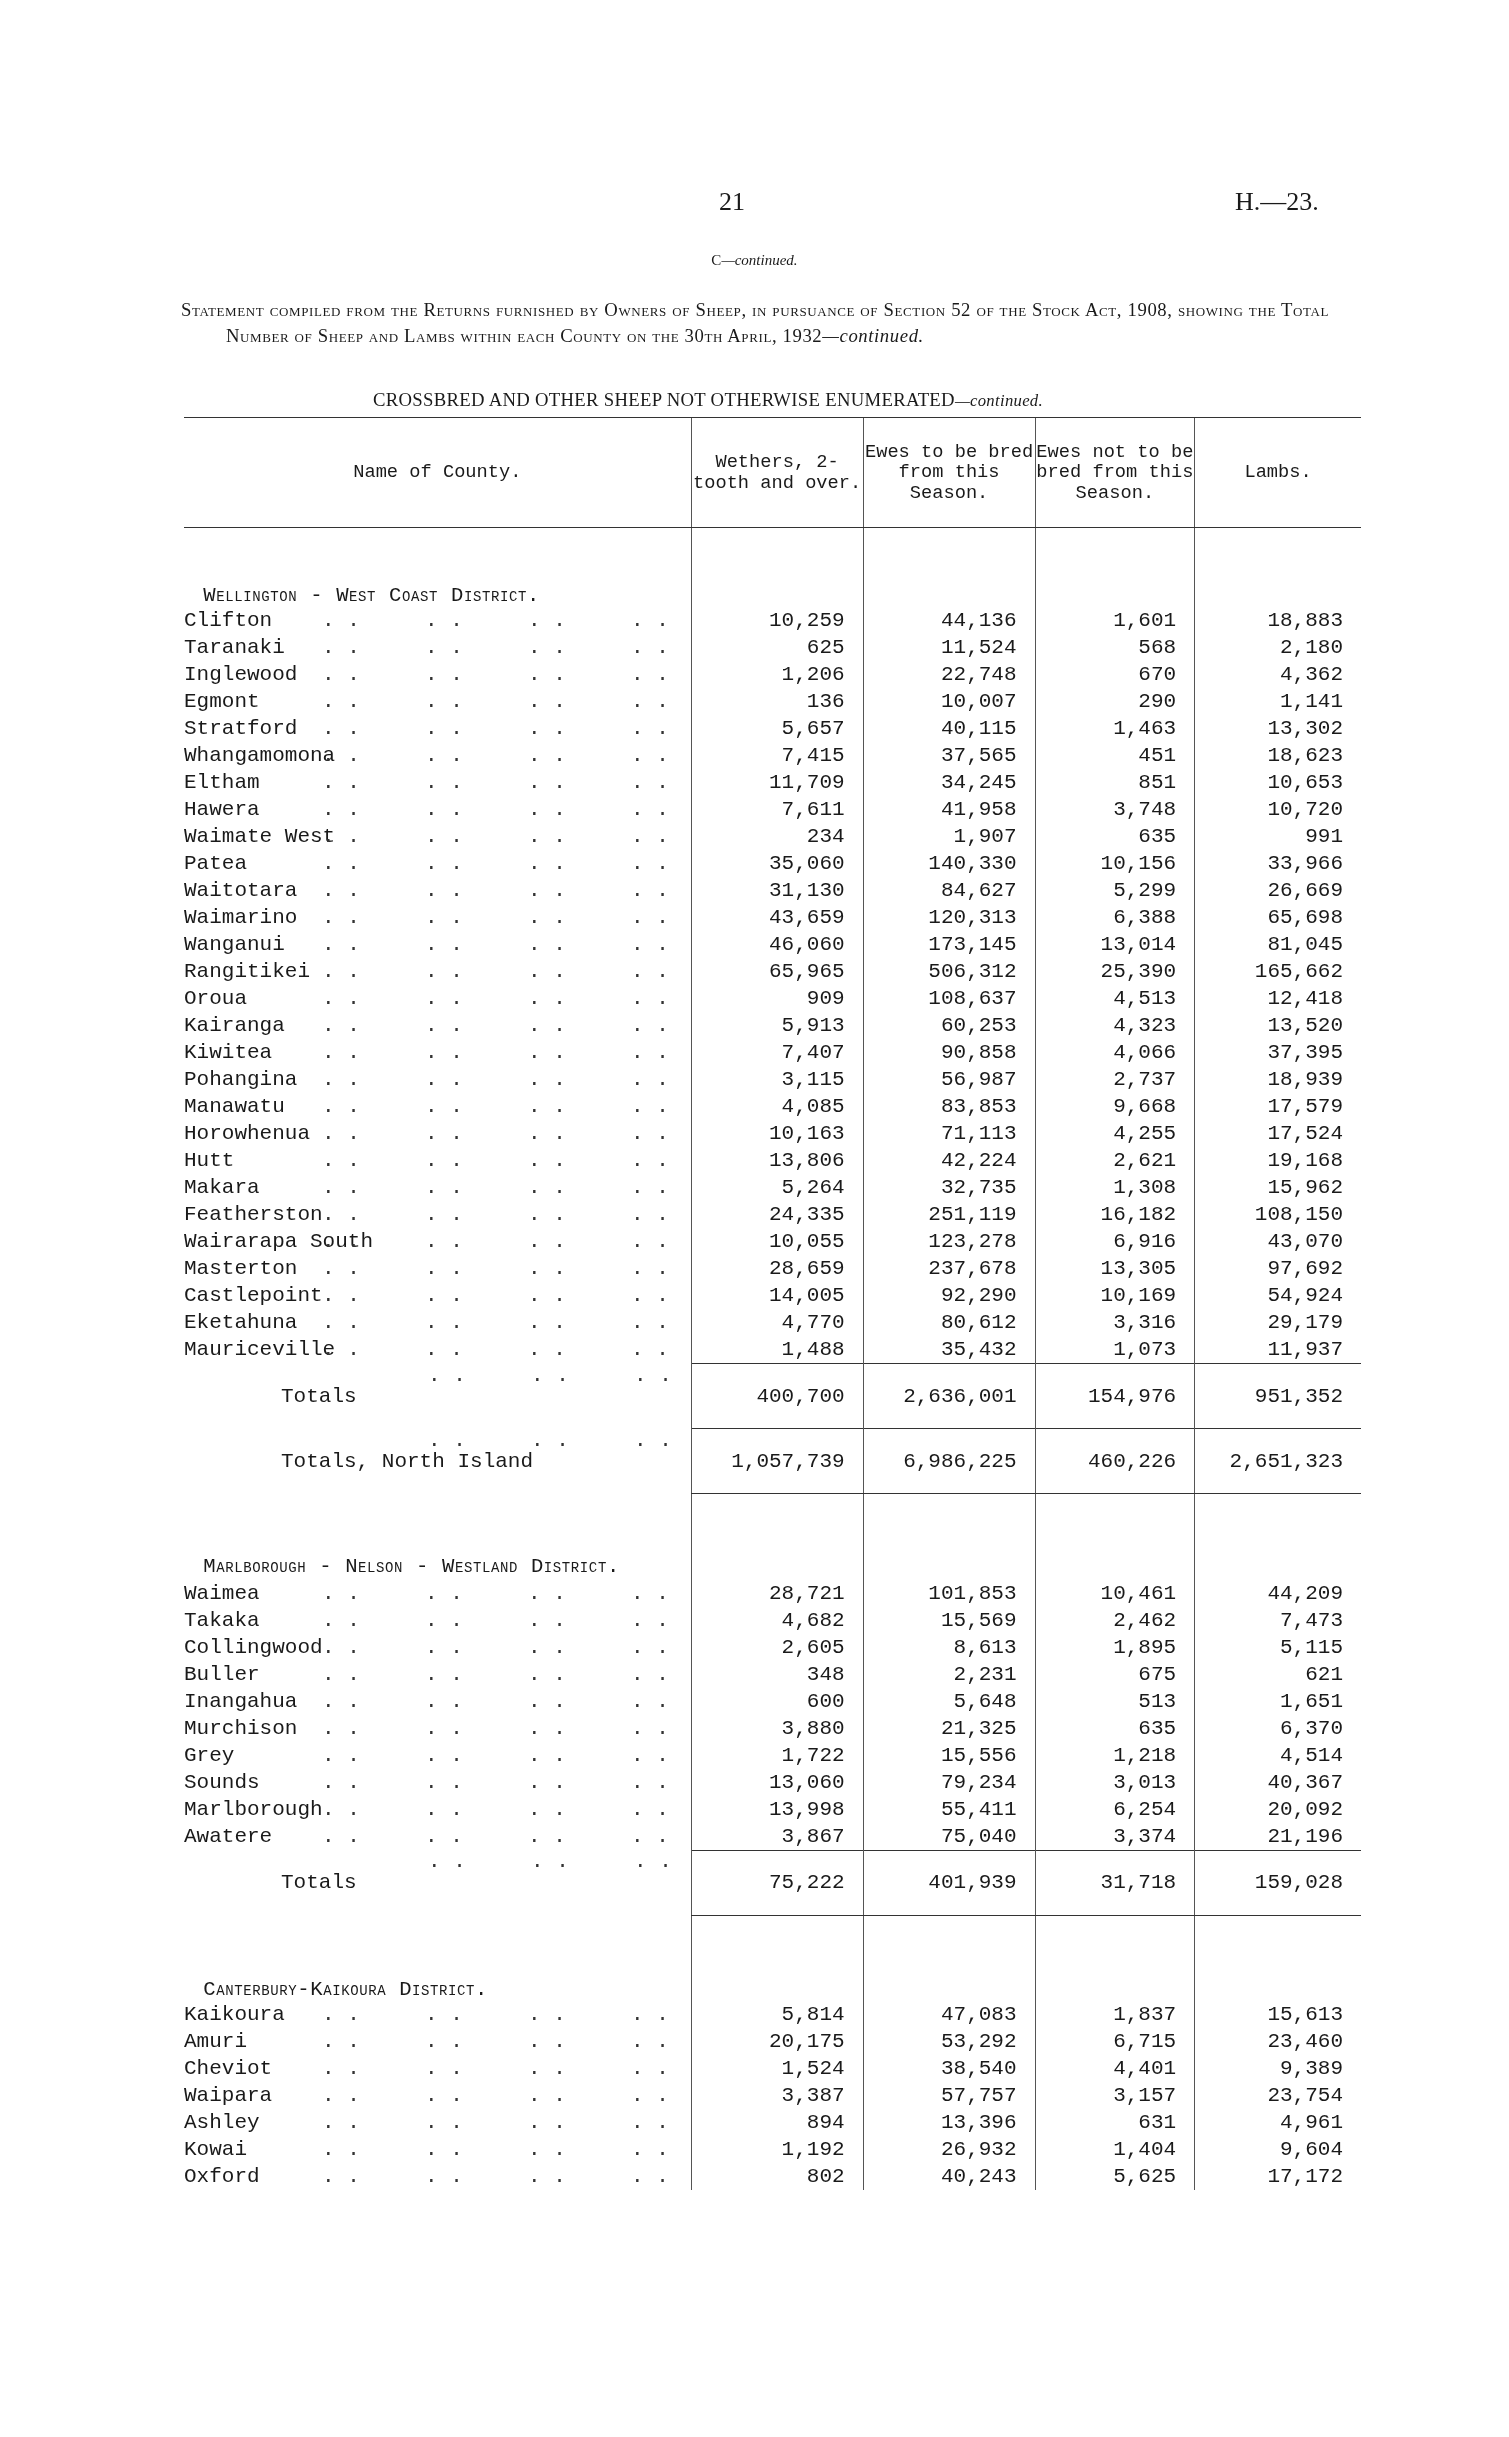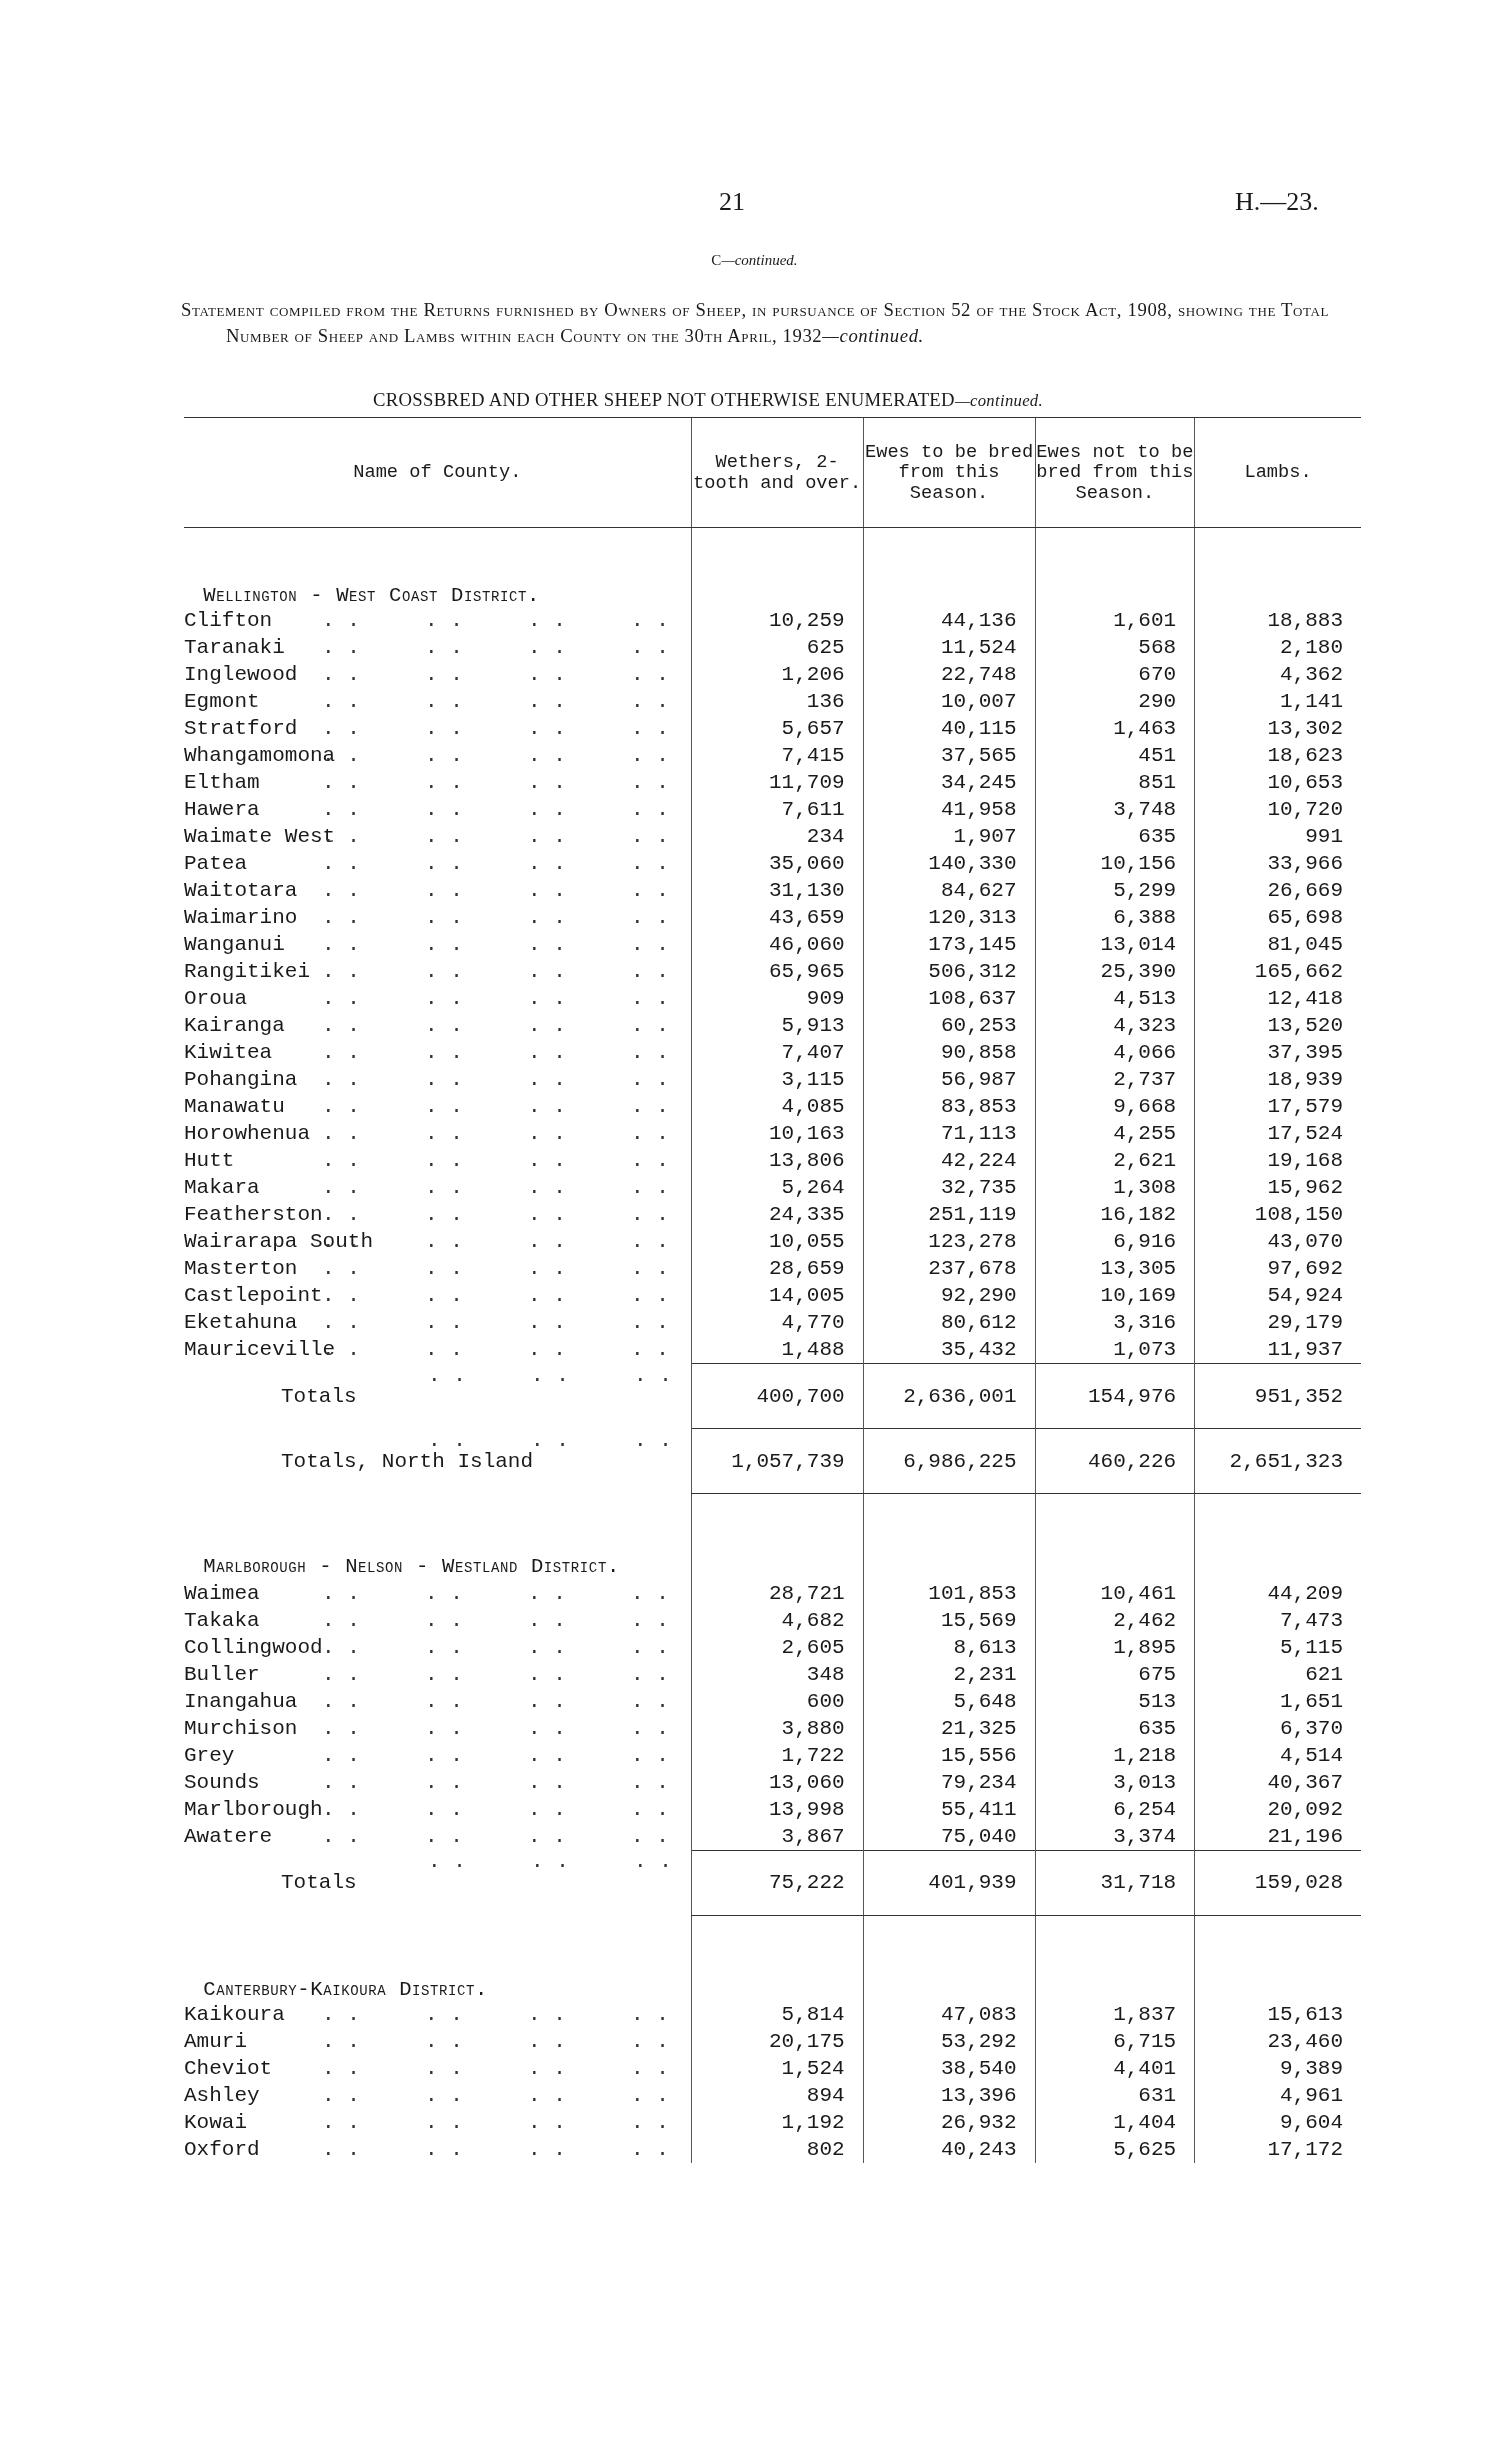--- a/index.html
+++ b/index.html
@@ -416,20 +416,27 @@
         <td class="num">23,460</td>
       </tr>
       <tr class="row">
         <td class="name"><span>Cheviot</span><span class="dots"><span>. .</span><span>. .</span><span>. .</span><span>. .</span></span></td>
         <td class="num">1,524</td>
         <td class="num">38,540</td>
         <td class="num">4,401</td>
         <td class="num">9,389</td>
       </tr>
       <tr class="row">
+        <td class="name"><span>Waipara</span><span class="dots"><span>. .</span><span>. .</span><span>. .</span><span>. .</span></span></td>
+        <td class="num">3,387</td>
+        <td class="num">57,757</td>
+        <td class="num">3,157</td>
+        <td class="num">23,754</td>
+      </tr>
+      <tr class="row">
         <td class="name"><span>Ashley</span><span class="dots"><span>. .</span><span>. .</span><span>. .</span><span>. .</span></span></td>
         <td class="num">894</td>
         <td class="num">13,396</td>
         <td class="num">631</td>
         <td class="num">4,961</td>
       </tr>
       <tr class="row">
         <td class="name"><span>Kowai</span><span class="dots"><span>. .</span><span>. .</span><span>. .</span><span>. .</span></span></td>
         <td class="num">1,192</td>
         <td class="num">26,932</td>

